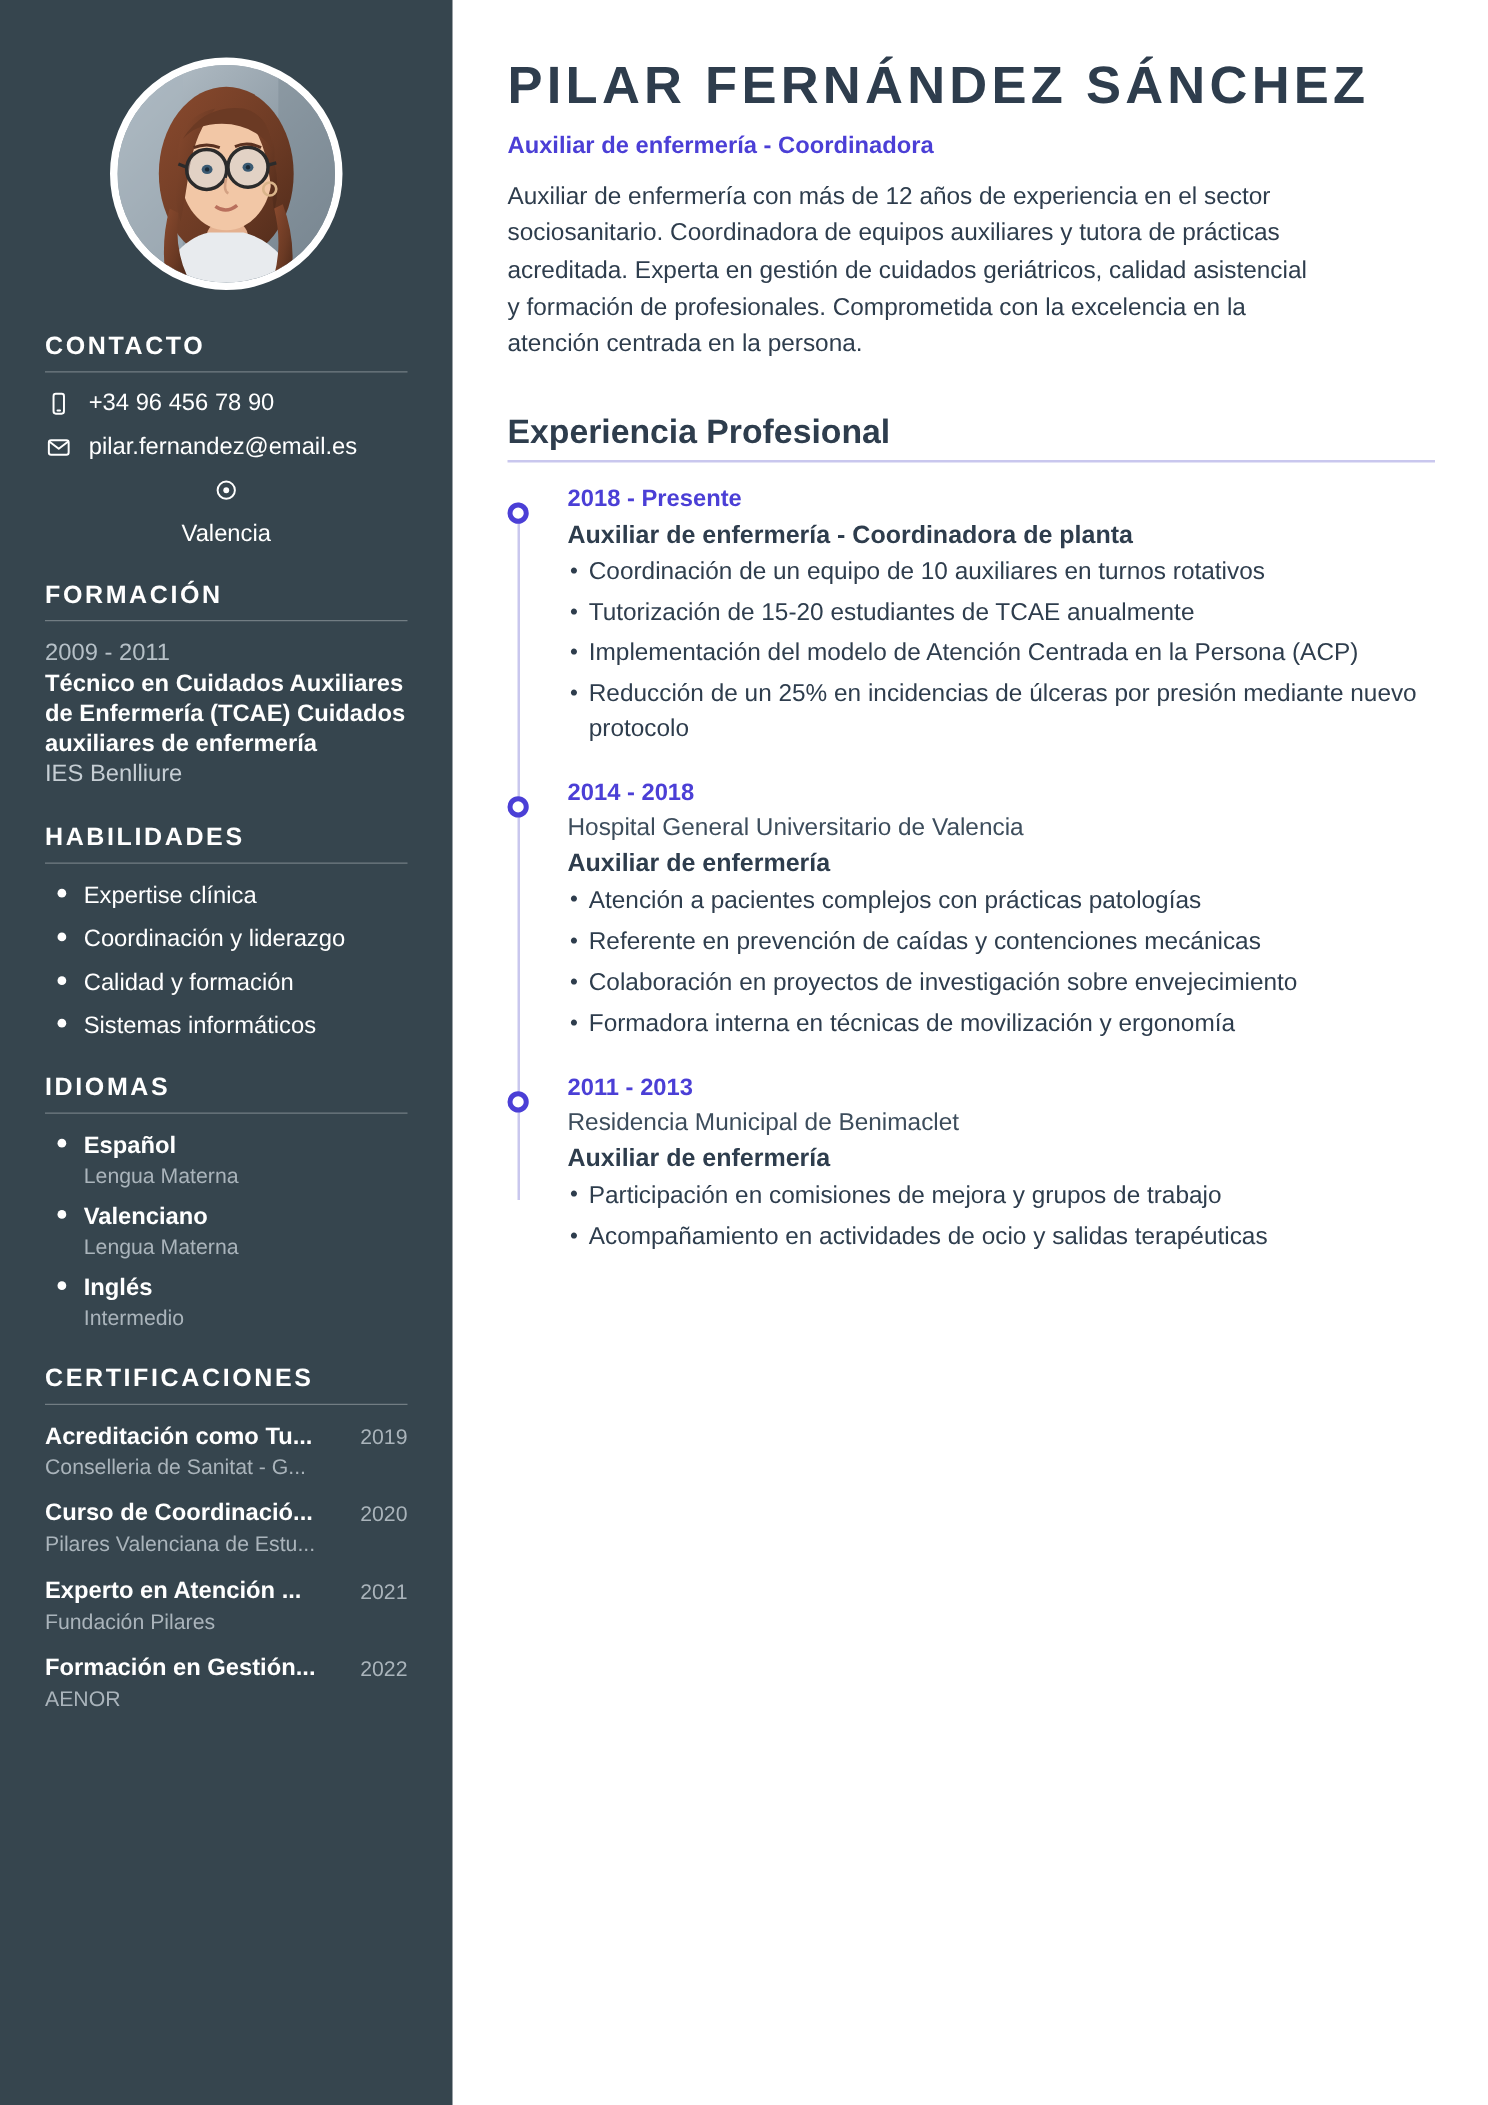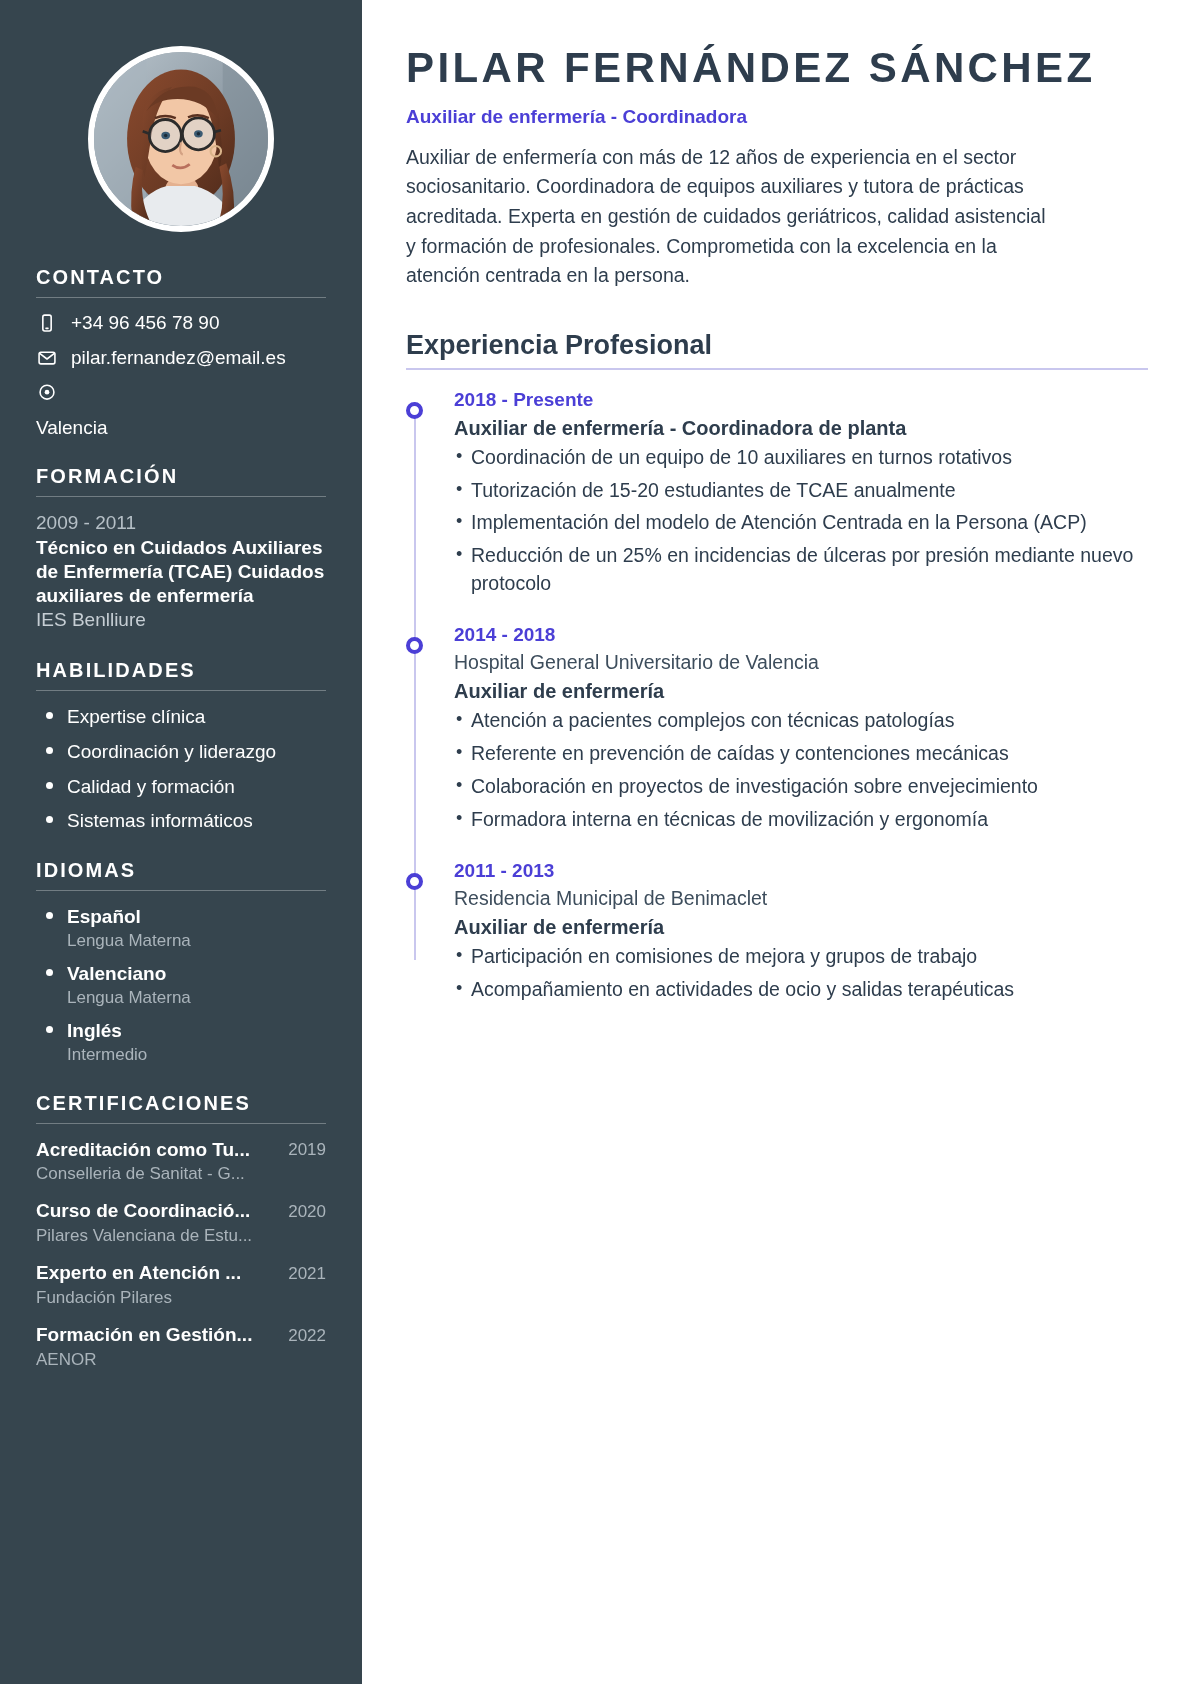--- a/index.html
+++ b/index.html
@@ -65,21 +65,21 @@
 
   .side-rule {
     height: 1px;
     background: rgba(255,255,255,0.30);
     margin-bottom: 14px;
   }
 
   
   .contact-row {
     display: flex;
-    align-items: flex-start;
+    align-items: center;
     gap: 13px;
     margin-bottom: 12px;
     font-size: 19px;
     color: #ffffff;
     line-height: 1.2;
   }
   .contact-row:last-child { margin-bottom: 0; flex-direction: column; }
   .c-icon {
     width: 22px; height: 22px;
     flex: 0 0 22px;
@@ -526,21 +526,21 @@
           <li>Reducción de un 25% en incidencias de úlceras por presión mediante nuevo protocolo</li>
         </ul>
       </div>
 
       <div class="exp-item">
         <span class="exp-marker"></span>
         <div class="exp-dates">2014 - 2018</div>
         <div class="exp-company">Hospital General Universitario de Valencia</div>
         <div class="exp-role">Auxiliar de enfermería</div>
         <ul class="exp-bullets">
-          <li>Atención a pacientes complejos con técnicas patologías</li>
+          <li>Atención a pacientes complejos con prácticas patologías</li>
           <li>Referente en prevención de caídas y contenciones mecánicas</li>
           <li>Colaboración en proyectos de investigación sobre envejecimiento</li>
           <li>Formadora interna en técnicas de movilización y ergonomía</li>
         </ul>
       </div>
 
       <div class="exp-item">
         <span class="exp-marker"></span>
         <div class="exp-dates">2011 - 2013</div>
         <div class="exp-company">Residencia Municipal de Benimaclet</div>

